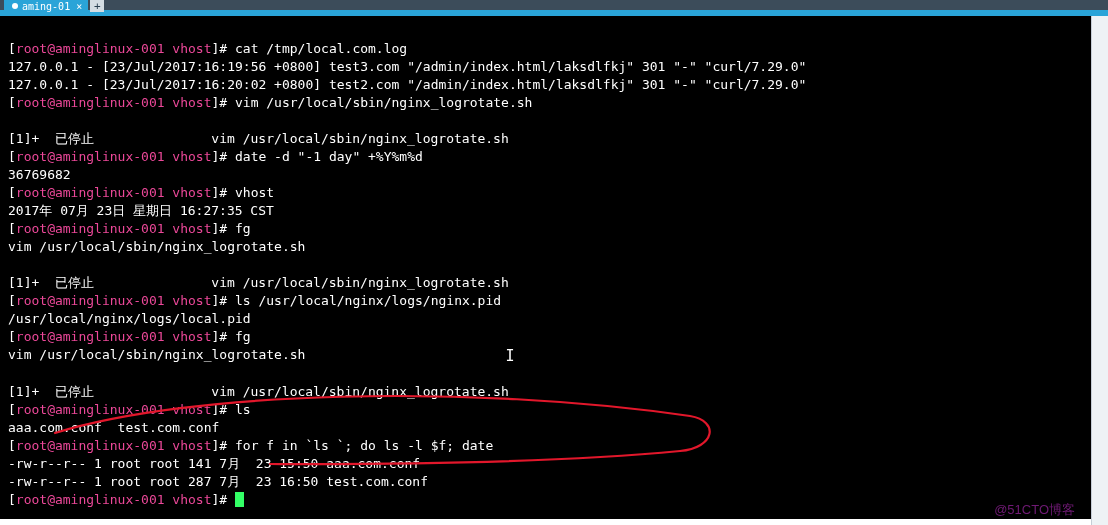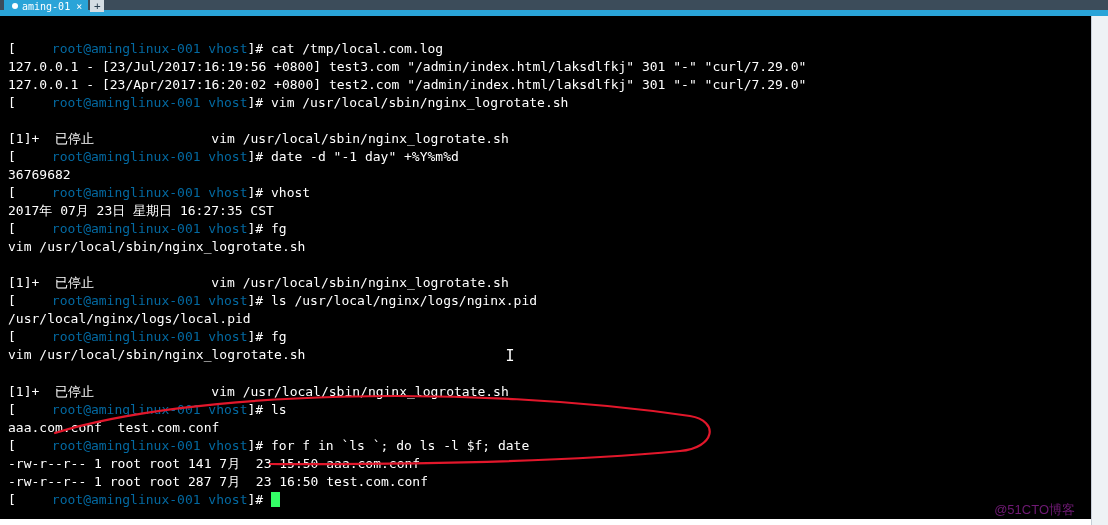--- a/index.html
+++ b/index.html
@@ -4,21 +4,21 @@
 <style>
   html,body{margin:0;padding:0;width:1108px;height:525px;overflow:hidden;background:#fff;font-family:"DejaVu Sans Mono","Courier New",monospace;}
   .window{position:relative;width:1108px;height:525px;}
   .tabbar{height:16px;background:#3c4c5a;display:flex;align-items:flex-start;box-sizing:border-box;border-bottom:6px solid #2aa4d8;}
   .tab{display:flex;align-items:center;height:12px;background:#2aa4d8;color:#fff;font-size:10px;padding:0 6px 0 8px;margin-left:4px;}
   .tab .dot{width:6px;height:6px;border-radius:50%;background:#fff;margin-right:4px;}
   .tab .close{margin-left:6px;font-size:10px;}
   .new-tab{width:14px;height:12px;background:#d4dde3;color:#2a4050;display:flex;align-items:center;justify-content:center;font-size:11px;margin-left:2px;}
   .term{background:#000;color:#fff;height:503px;padding:6px 8px 0 8px;font-size:13px;line-height:18px;white-space:pre;box-sizing:border-box;position:relative;overflow:hidden;}
   .scrollbar{position:absolute;right:0;top:16px;width:16px;height:509px;background:#eef2f5;border-left:1px solid #c5cdd6;}
-  .prompt-user{color:#0369a1;margin-left:36px;}
+  .prompt-user{color:#ec4899;}
   .file{color:#fff;}
   .cursor{display:inline-block;width:9px;height:15px;background:#33ff66;vertical-align:text-bottom;}
   .textcursor{display:inline-block;color:#fff;font-size:15px;vertical-align:middle;}
   .anno{position:absolute;pointer-events:none;}
   .watermark{position:absolute;right:33px;bottom:6px;color:#701a75;font-size:13px;font-family:Arial,Helvetica,sans-serif;}
 </style>
 </head>
 <body>
 
 <div class="window">
@@ -30,21 +30,21 @@
       <span class="close">×</span>
     </div>
     <div class="new-tab">
       <span>+</span>
     </div>
   </div>
 
   <div class="term">
 <span><span>[</span><span class="prompt-user">root@aminglinux-001 vhost</span><span>]# </span></span><span>cat /tmp/local.com.log</span>
 <span>127.0.0.1 - [23/Jul/2017:16:19:56 +0800] test3.com "/admin/index.html/laksdlfkj" 301 "-" "curl/7.29.0"</span>
-<span>127.0.0.1 - [23/Apr/2017:16:20:02 +0800] test2.com "/admin/index.html/laksdlfkj" 301 "-" "curl/7.29.0"</span>
+<span>127.0.0.1 - [23/Jul/2017:16:20:02 +0800] test2.com "/admin/index.html/laksdlfkj" 301 "-" "curl/7.29.0"</span>
 <span><span>[</span><span class="prompt-user">root@aminglinux-001 vhost</span><span>]# </span></span><span>vim /usr/local/sbin/nginx_logrotate.sh</span>
 <span></span>
 <span>[1]+  已停止               vim /usr/local/sbin/nginx_logrotate.sh</span>
 <span><span>[</span><span class="prompt-user">root@aminglinux-001 vhost</span><span>]# </span></span><span>date -d "-1 day" +%Y%m%d</span>
 <span>36769682</span>
 <span><span>[</span><span class="prompt-user">root@aminglinux-001 vhost</span><span>]# </span></span><span>vhost </span>
 <span>2017年 07月 23日 星期日 16:27:35 CST</span>
 <span><span>[</span><span class="prompt-user">root@aminglinux-001 vhost</span><span>]# </span></span><span>fg</span>
 <span>vim /usr/local/sbin/nginx_logrotate.sh</span>
 <span></span>

